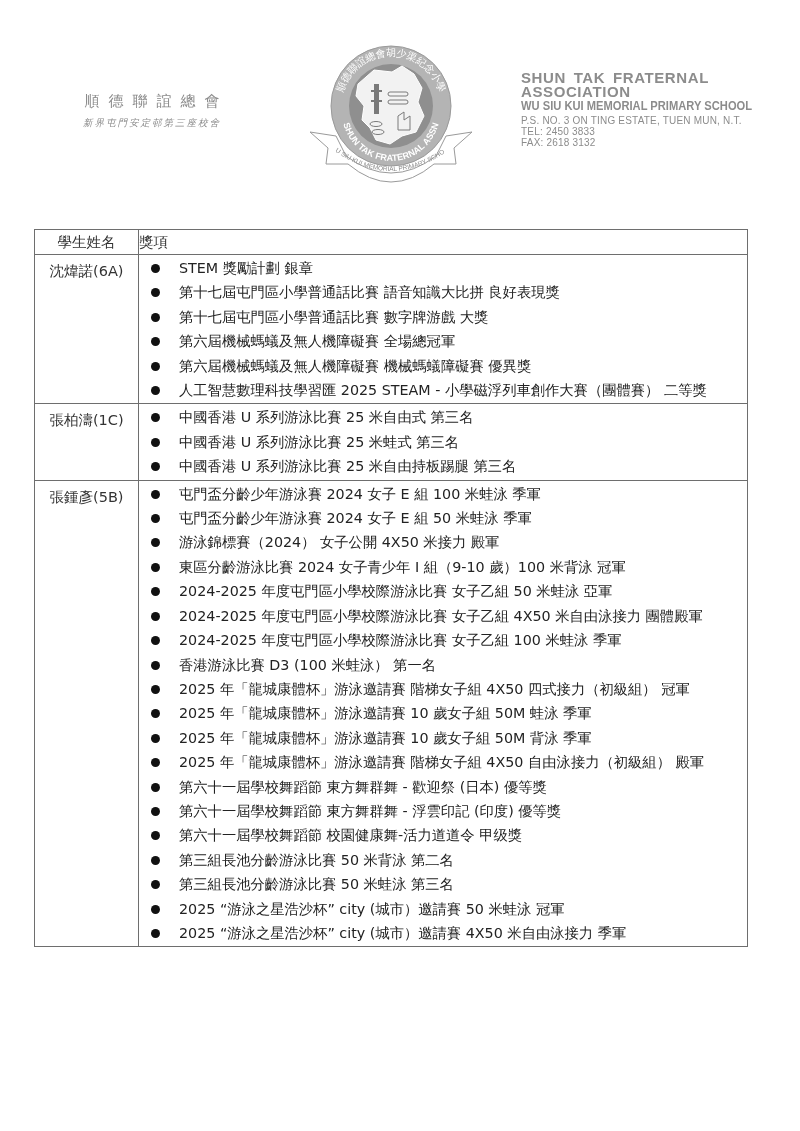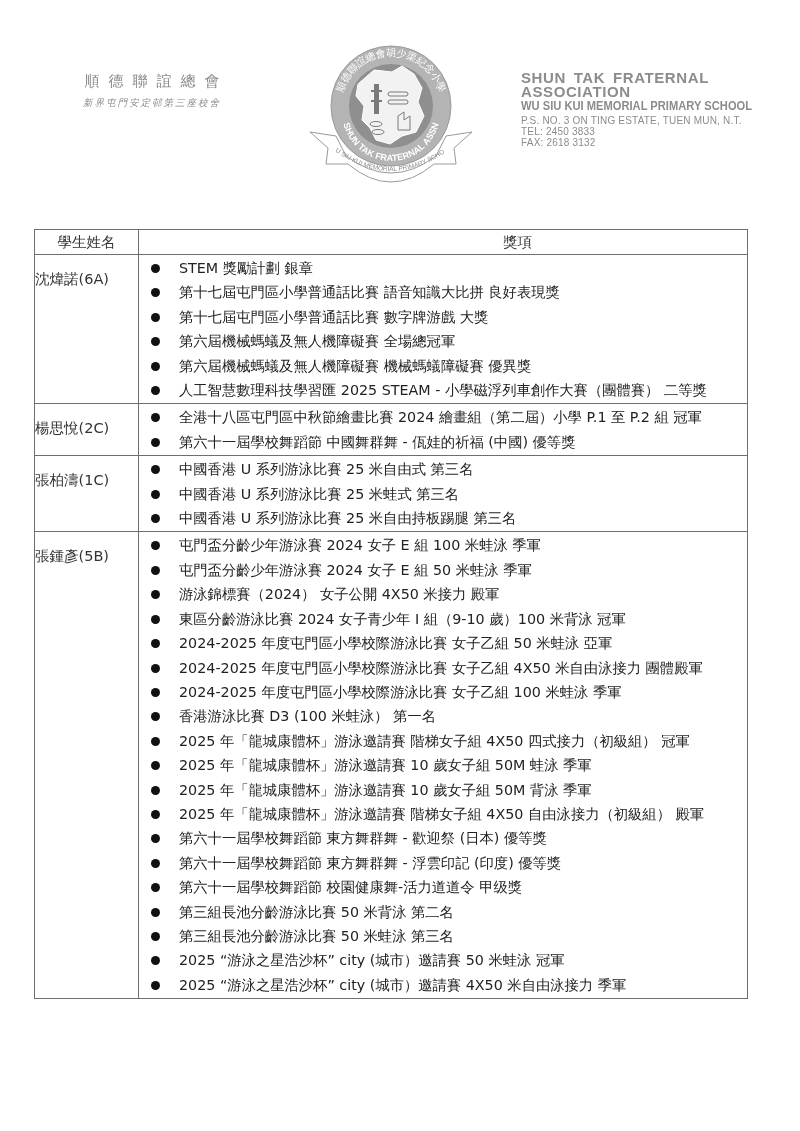--- a/index.html
+++ b/index.html
@@ -12,21 +12,21 @@
       height: 1131px;
       position: relative;
       overflow: hidden;
       font-family: "DejaVu Sans", "Liberation Sans", sans-serif;
       color: #1a1a1a;
     }
     
     .lh-left {
       position: absolute;
       left: 52px;
-      top: 72px;
+      top: 92px;
       width: 200px;
       text-align: center;
       color: #8a8a8a;
       font-family: "DejaVu Serif", "Liberation Serif", serif;
     }
     .lh-left .l1, .lh-left .l2 {
       font-size: 15px;
       letter-spacing: 9px;
       line-height: 19px;
       padding-left: 9px;
@@ -99,27 +99,27 @@
     .awards th {
       font-weight: normal;
       font-size: 14.5px;
       height: 24px;
       line-height: 24px;
       text-align: center;
       color: #333333;
     }
     .awards th.h-award {
       text-align: left;
-      padding-left: 364px;
     }
     .awards td.name {
       font-size: 14.5px;
       line-height: 24.4px;
+      text-align: center;
       color: #333333;
-      padding-top: 12px;
+      padding-top: 4px;
     }
     .awards td.list {
       padding: 1px;
     }
     .awards ul {
       list-style: none;
       margin: 0;
       padding: 0;
     }
     .awards li {
@@ -243,35 +243,20 @@
               <span class="txt">第六屆機械螞蟻及無人機障礙賽  機械螞蟻障礙賽  優異獎</span>
             </li>
           <li>
               <span class="bullet"></span>
               <span class="txt">人工智慧數理科技學習匯 2025 STEAM -  小學磁浮列車創作大賽（團體賽）  二等獎</span>
             </li>
         </ul>
       </td>
     </tr>
 
-    <tr>
-      <td class="name">楊思悅(2C)</td>
-      <td class="list">
-        <ul>
-          <li>
-              <span class="bullet"></span>
-              <span class="txt">全港十八區屯門區中秋節繪畫比賽 2024  繪畫組（第二屆）小學 P.1 至 P.2 組  冠軍</span>
-            </li>
-          <li>
-              <span class="bullet"></span>
-              <span class="txt">第六十一屆學校舞蹈節  中國舞群舞 - 佤娃的祈福 (中國) 優等獎</span>
-            </li>
-        </ul>
-      </td>
-    </tr>
 
     <tr>
       <td class="name">張柏濤(1C)</td>
       <td class="list">
         <ul>
           <li>
               <span class="bullet"></span>
               <span class="txt">中國香港 U 系列游泳比賽  25 米自由式  第三名</span>
             </li>
           <li>

